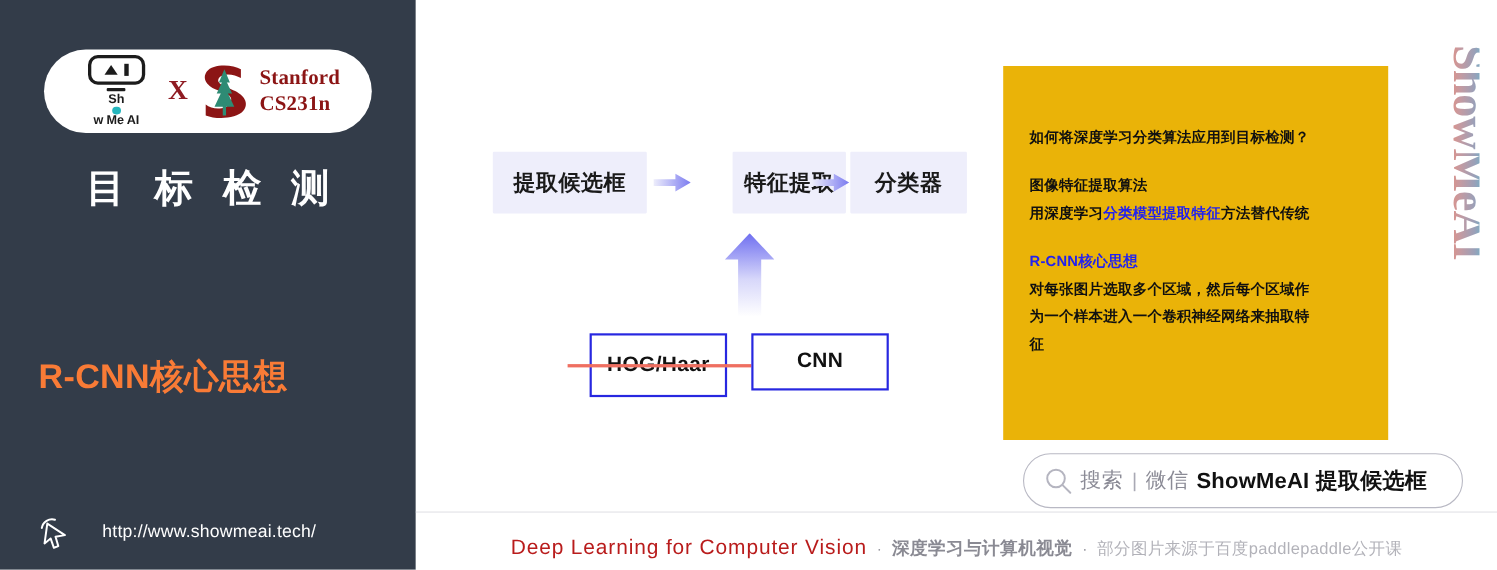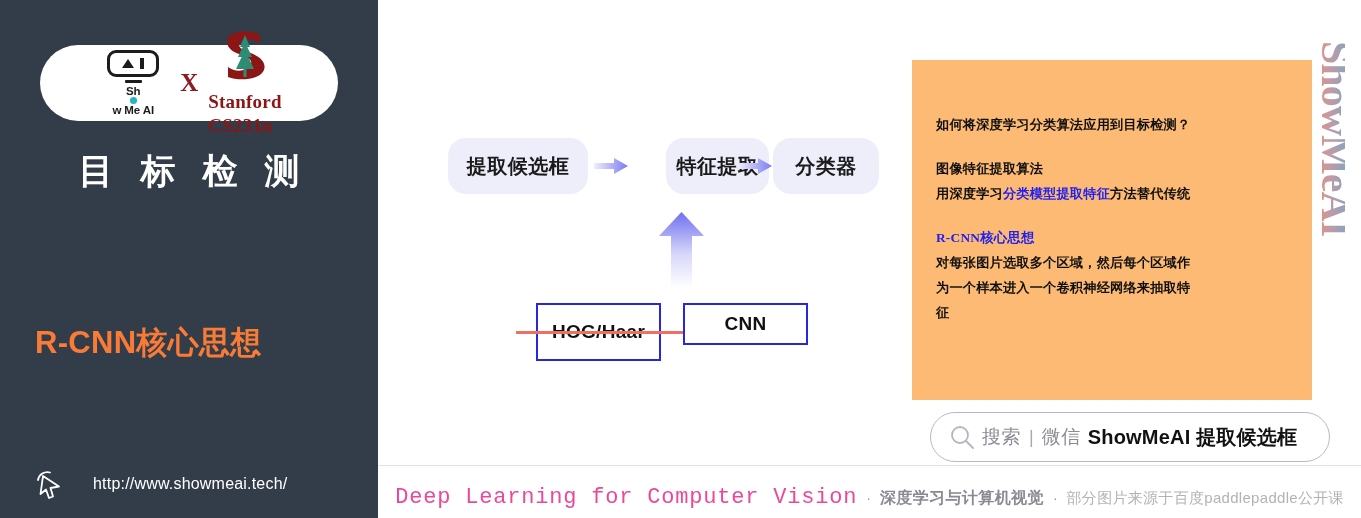--- a/index.html
+++ b/index.html
@@ -38,21 +38,21 @@
   .smai-word {
     font-size: 11.5px; font-weight: bold; color: #1c1c1c;
     letter-spacing: -0.1px; margin-top: 2px; white-space: nowrap;
     display: flex; align-items: center; flex-direction: column;
   }
   .smai-o {
     display: inline-block; width: 7.5px; height: 7.5px; border-radius: 50%;
     background: #24b6bd; margin: 0 0.5px;
   }
   .x-mark { font-size: 25px; font-weight: bold; color: #8f1b22; font-family: "Liberation Serif", serif; }
-  .stanford-block { display: flex; align-items: center; gap: 9px; flex-direction: column; }
+  .stanford-block { display: flex; align-items: center; gap: 9px; }
   .stanford-s { position: relative; width: 46px; height: 52px; }
   .stanford-text {
     font-family: "Liberation Serif", serif; color: #8c1515;
     font-size: 19px; font-weight: bold; line-height: 1.25; letter-spacing: 0.2px;
   }
 
   #topic-title {
     position: absolute; left: 0; top: 148px; width: 378px;
     text-align: center; color: #ffffff;
     font-size: 35px; font-weight: bold; letter-spacing: 27px;
@@ -69,49 +69,49 @@
   #cursor-icon { width: 34px; height: 34px; flex: 0 0 34px; }
   #site-url {
     color: #ffffff; font-size: 16px;
     font-family: Liberation Sans, sans-serif; letter-spacing: 0.2px; margin-left: 16px;
   }
 
   
   #main { position: relative; flex: 1 1 auto; height: 518px; background: #ffffff; }
 
   .flow-box {
-    position: absolute; background: #eeeefb; border-radius: 18px;
+    position: absolute; background: #eeeefb; border-radius: 1px;
     display: flex; align-items: center; justify-content: center;
     color: #1a1a1a; font-size: 20px; font-weight: bold; letter-spacing: 0.5px;
   }
   #box-proposal { left: 70px; top: 138px; width: 140px; height: 56px; }
   #box-feature  { left: 252px; top: 138px; width: 103px; height: 56px; margin-left: 36px; }
   #box-classify { left: 395px; top: 138px; width: 106px; height: 56px; }
 
   .arrow-right { position: absolute; top: 157px; width: 34px; height: 18px; }
   #arrow-1 { left: 216px; }
   #arrow-2 { left: 360px; }
 
   #arrow-up { position: absolute; left: 281px; top: 212px; width: 45px; height: 76px; }
 
   .hard-box {
     position: absolute; border: 2px solid #2727e0; background: #ffffff;
     display: flex; align-items: center; justify-content: center;
     color: #111111; font-size: 19px; font-weight: bold; letter-spacing: 0.3px;
   }
   #box-hog { left: 158px; top: 303px; width: 125px; height: 58px; }
-  #box-cnn { left: 305px; top: 303px; width: 125px; height: 42px; }
+  #box-cnn { left: 305px; top: 303px; width: 125px; height: 52px; }
   #strike {
     position: absolute; left: 138px; top: 331px;
     width: 168px; height: 3px; background: #ef6f61;
   }
 
   #info-panel {
     position: absolute; left: 534px; top: 60px;
-    width: 400px; height: 340px; background: #fdba74; font-family: Liberation Serif, serif;
+    width: 350px; height: 340px; background: #eab308;
   }
   #panel-text { position: absolute; left: 24px; top: 52px; width: 350px; }
   .pt-line {
     color: #101010; font-size: 13.2px; font-weight: bold;
     line-height: 25px; letter-spacing: 0.2px;
   }
   .pt-gap { height: 19px; }
   .blue { color: #2222ee; }
   .pt-heading {
     color: #2222ee; font-size: 13.4px; font-weight: bold;
@@ -136,21 +136,21 @@
 
   #footer-rule {
     position: absolute; left: 0; bottom: 52px; width: 983px; height: 1px;
     background: #e2e2e6;
   }
   #footer {
     position: absolute; left: 0; bottom: 8px; width: 983px;
     display: flex; align-items: baseline; justify-content: center; gap: 9px;
     white-space: nowrap;
   }
-  .f-en { color: #ec4899; font-size: 22px; font-family: Liberation Mono, monospace; letter-spacing: 0.8px; }
+  .f-en { color: #b91c1c; font-size: 19px; font-family: Liberation Sans, sans-serif; letter-spacing: 0.8px; }
   .f-dot { color: #9a9aa2; font-size: 14px; }
   .f-cn-bold { color: #8a8a93; font-size: 16px; font-weight: bold; letter-spacing: 0.4px; }
   .f-cn { color: #b2b2b9; font-size: 15px; letter-spacing: 0.3px; }
 </style>
 </head>
 <body>
 
 <div id="slide">
 
   <aside id="sidebar">

